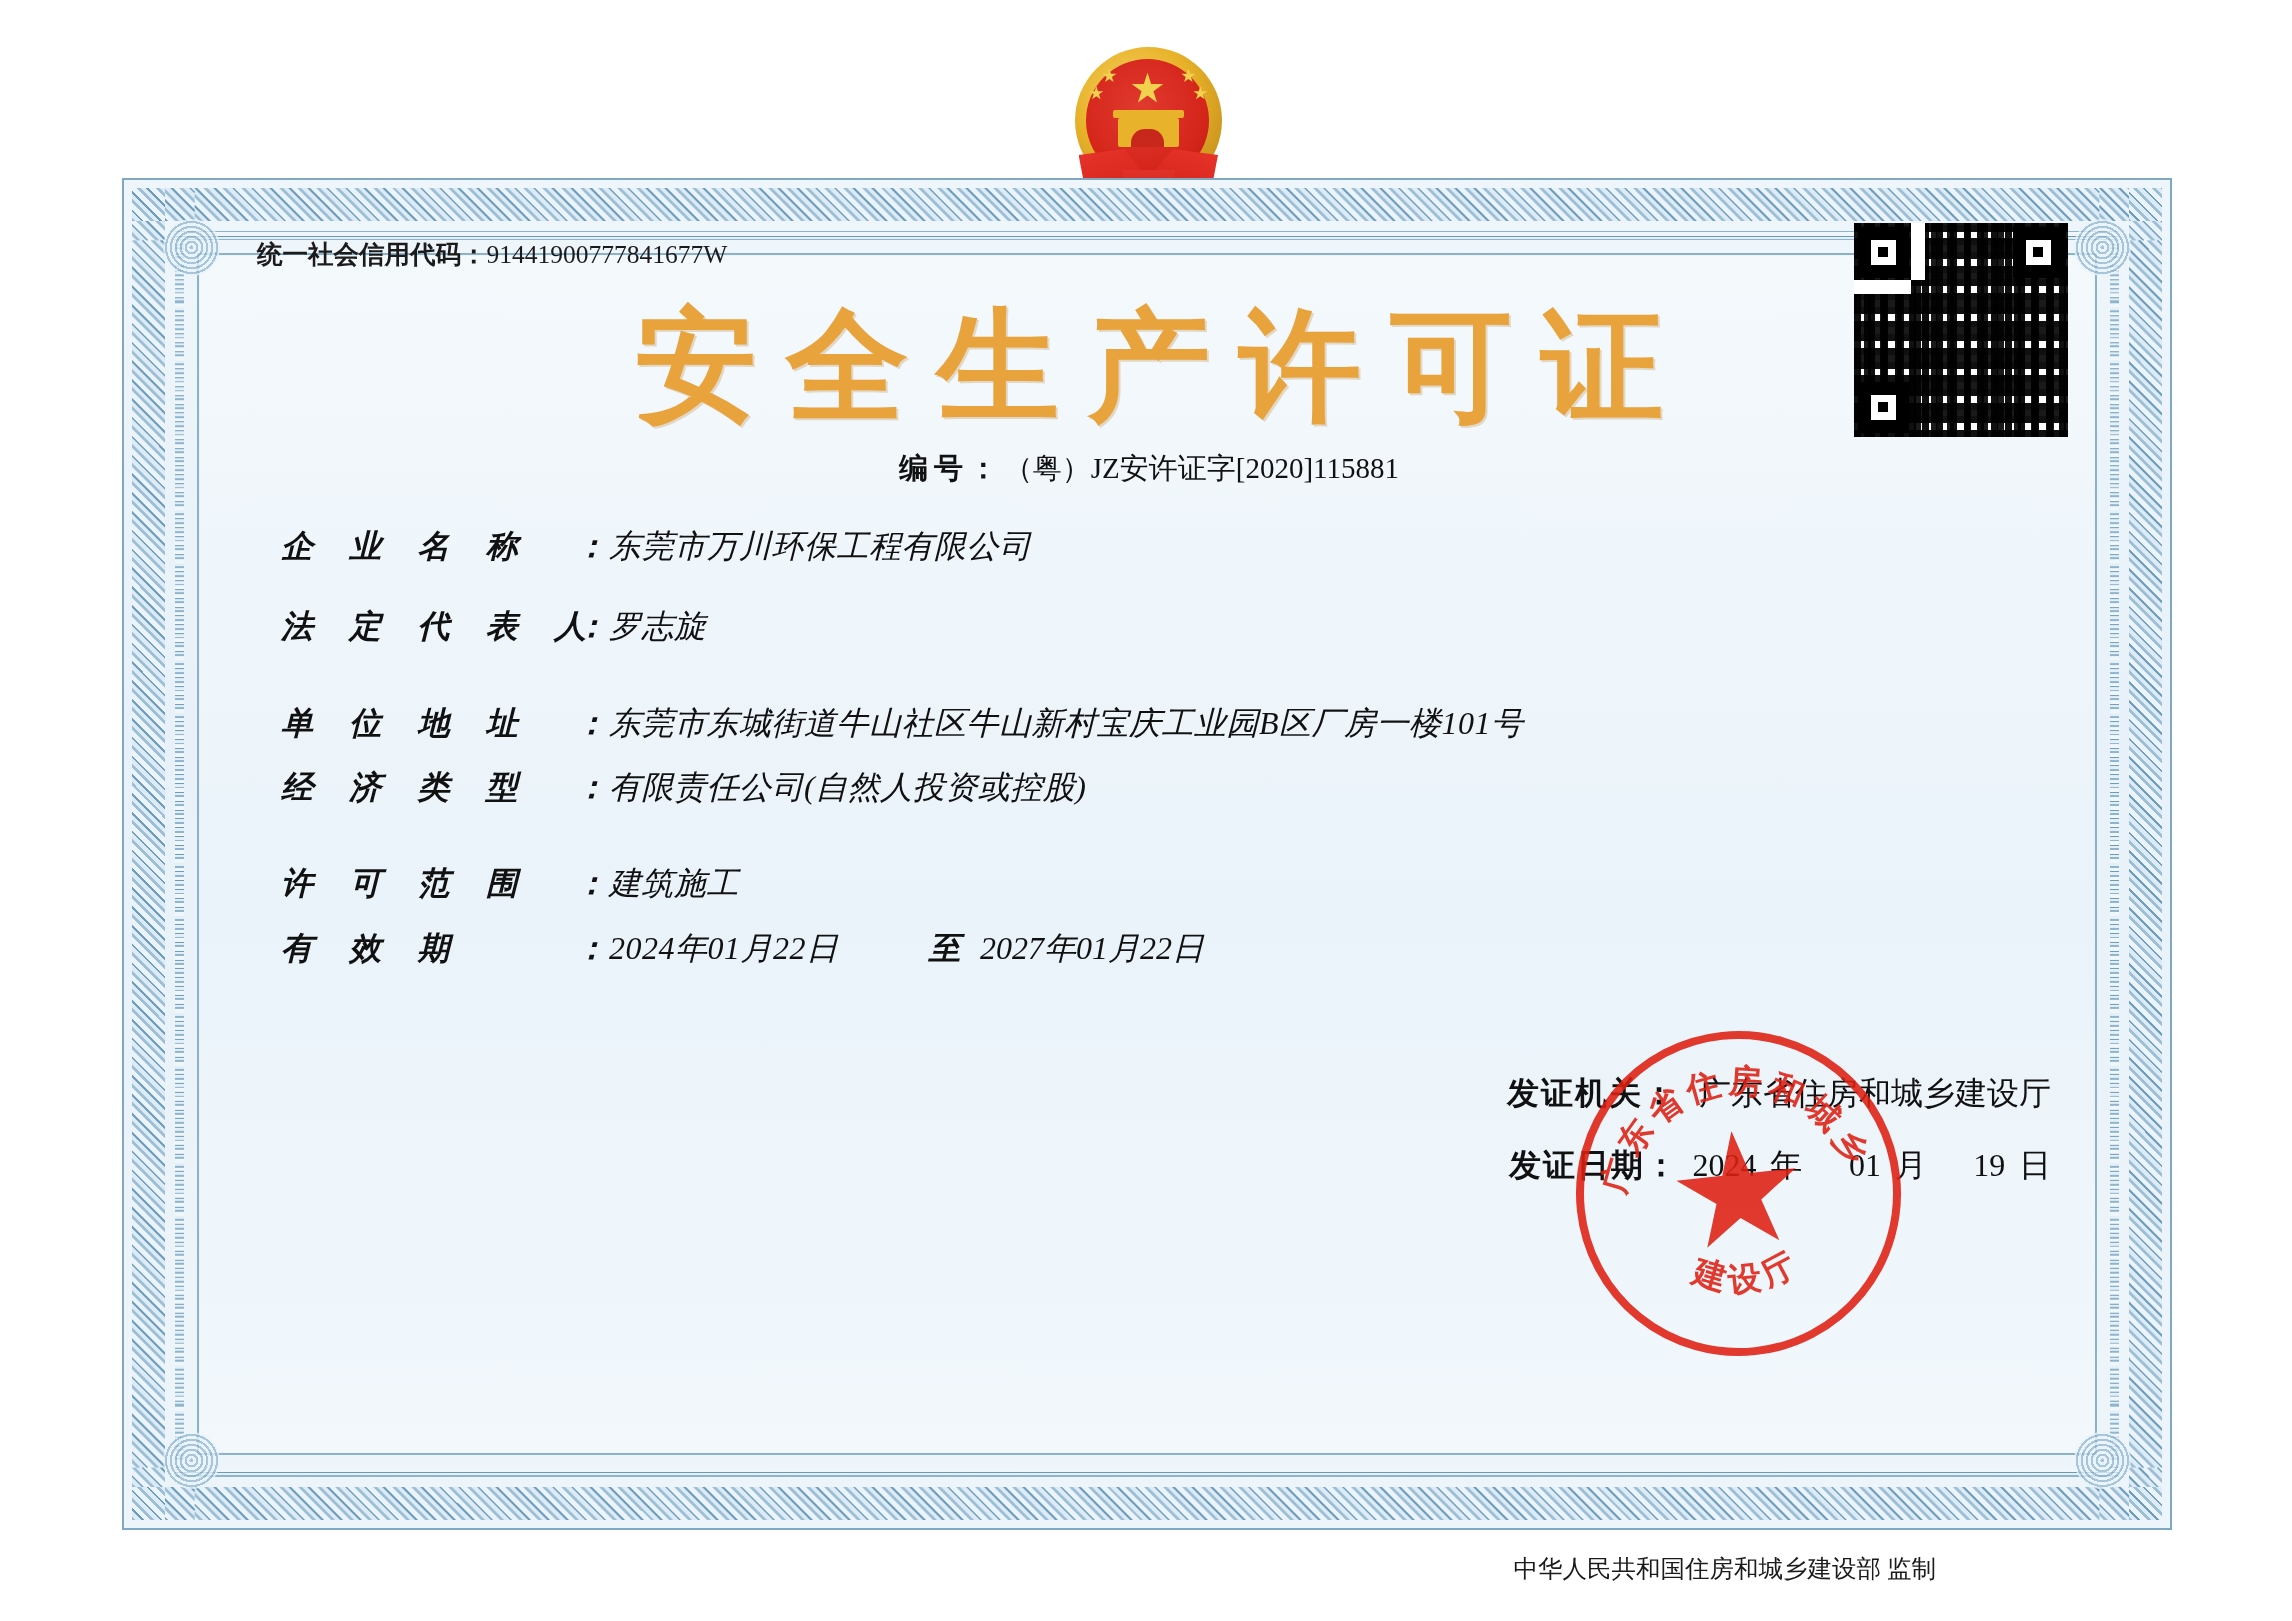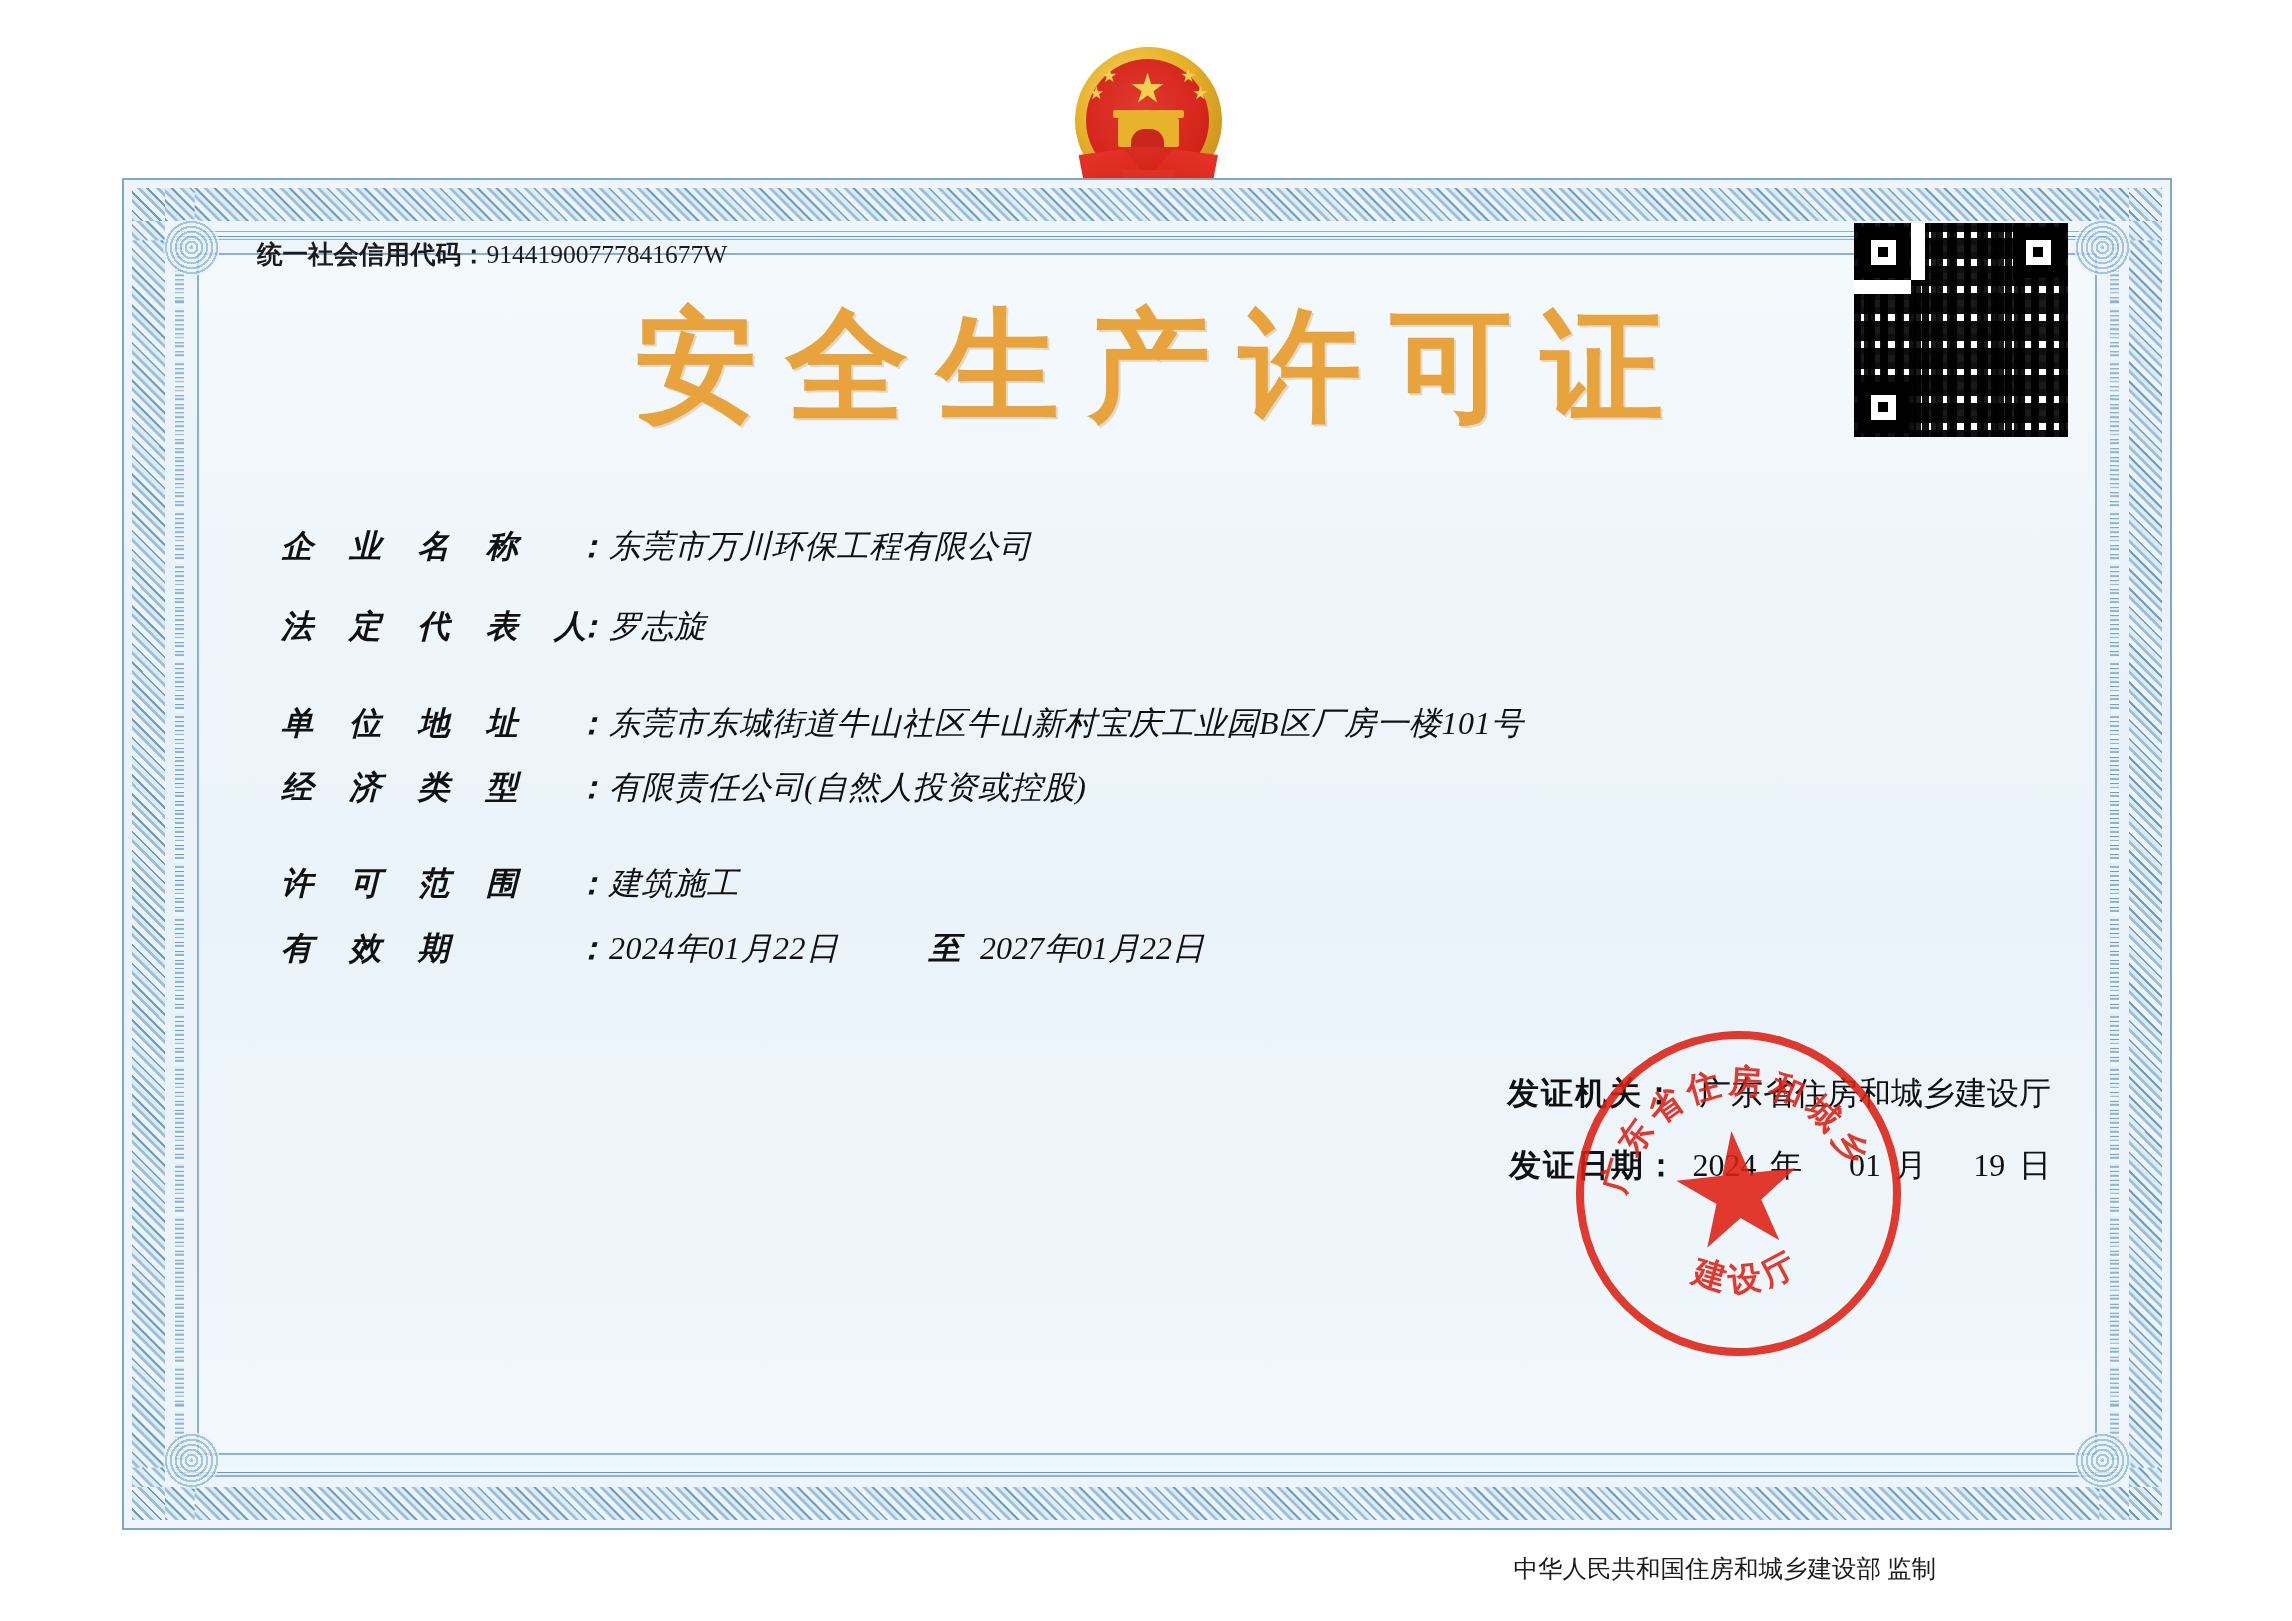--- a/index.html
+++ b/index.html
@@ -376,20 +376,23 @@
       <div id="qr">
         <div class="quiet-tl"></div>
         <div class="quiet-lt"></div>
         <div class="finder f-tl"></div>
         <div class="finder f-tr"></div>
         <div class="finder f-bl"></div>
       </div>
 
       <div id="big-title">安全生产许可证</div>
 
+      <div id="cert-no">
+        <span class="label">编号：</span><span class="value">（粤）JZ安许证字[2020]115881</span>
+      </div>
 
       <div class="field" id="f-name">
         <span class="k">企 业  名  称</span><span class="colon">：</span><span class="v">东莞市万川环保工程有限公司</span>
       </div>
 
       <div class="field" id="f-legal">
         <span class="k">法 定 代 表 人</span><span class="colon">：</span><span class="v">罗志旋</span>
       </div>
 
       <div class="field" id="f-addr">

